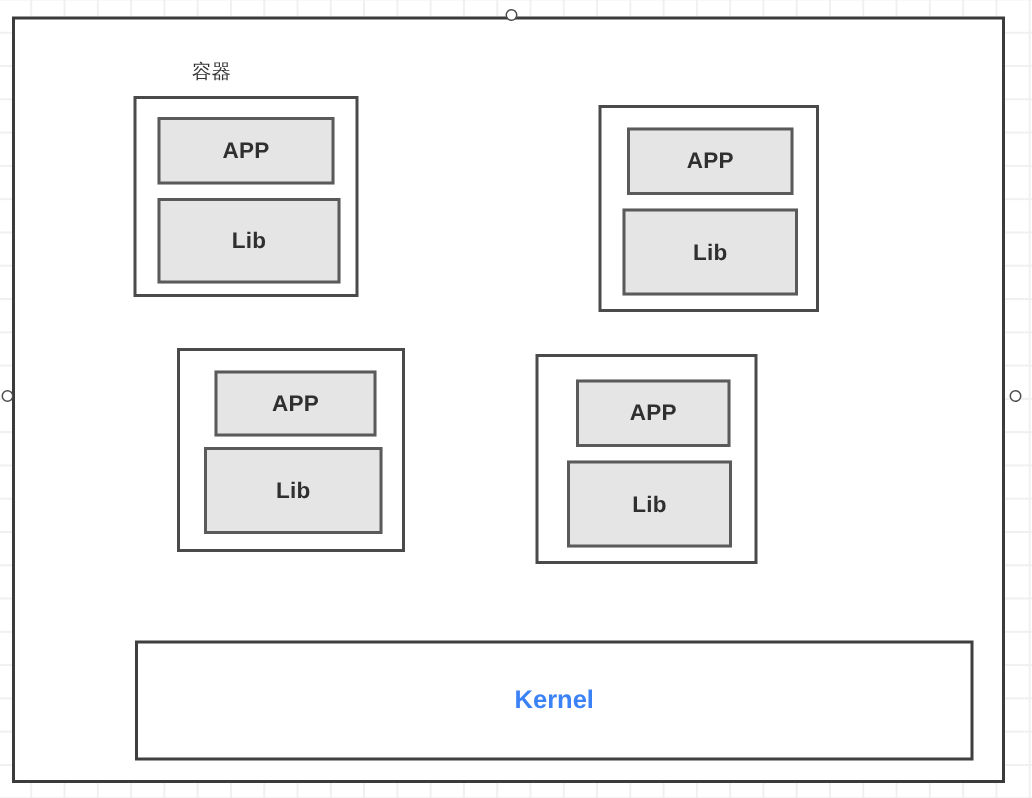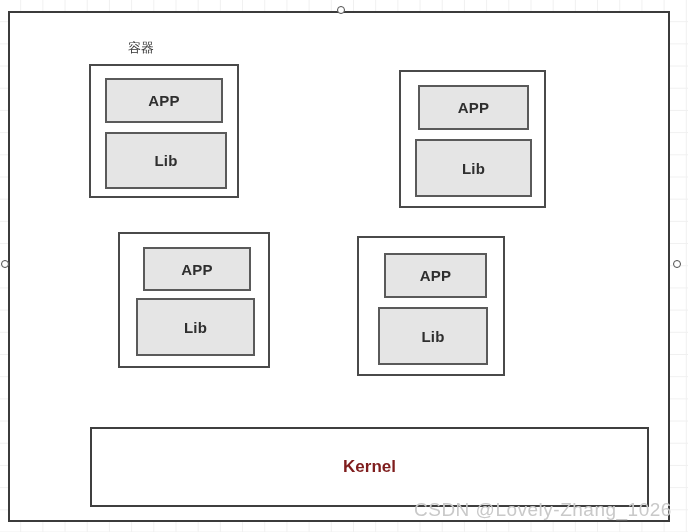--- a/index.html
+++ b/index.html
@@ -82,21 +82,21 @@
     left: 80px;
     top: 414px;
     width: 559px;
     height: 80px;
     box-sizing: border-box;
     border: 2px solid #3f3f3f;
     background: #ffffff;
     display: flex;
     align-items: center;
     justify-content: center;
-    color: #7f1d1d;
+    color: #3b82f6;
     font-weight: bold;
     font-size: 17px;
   }
 
   
   .caption-label {
     position: absolute;
     left: 118px;
     top: 26px;
     font-size: 13px;
@@ -155,15 +155,14 @@
       </div>
 
     <div class="kernel-box">Kernel</div>
 
   </div>
 
   <div class="handle top"></div>
   <div class="handle left"></div>
   <div class="handle right"></div>
 
-  <div class="watermark-latin">CSDN @Lovely-Zhang_1026</div>
 
 </div>
 
 </body></html>

